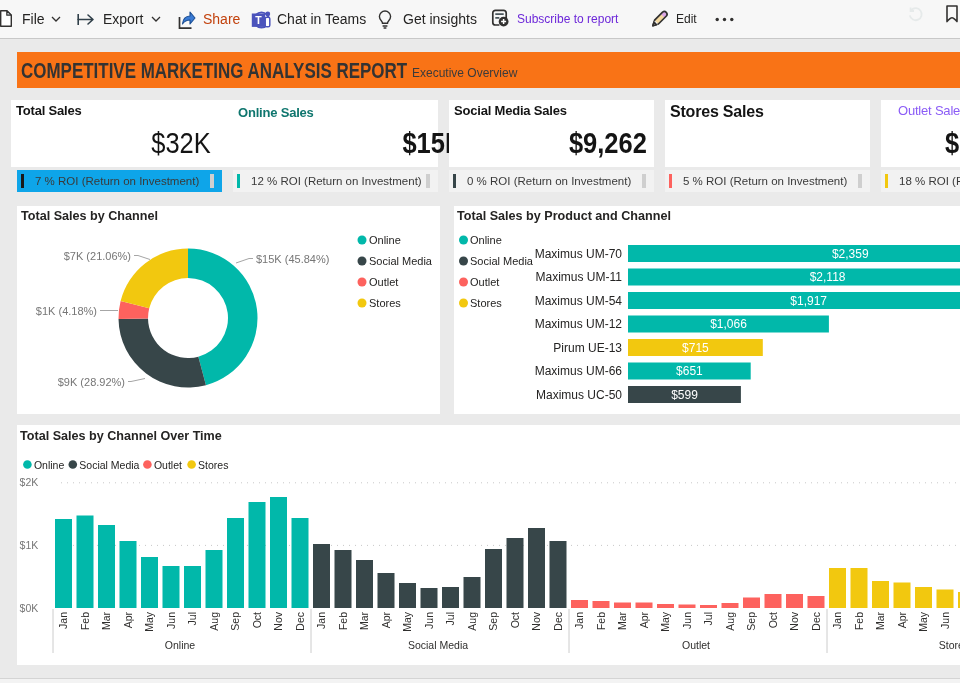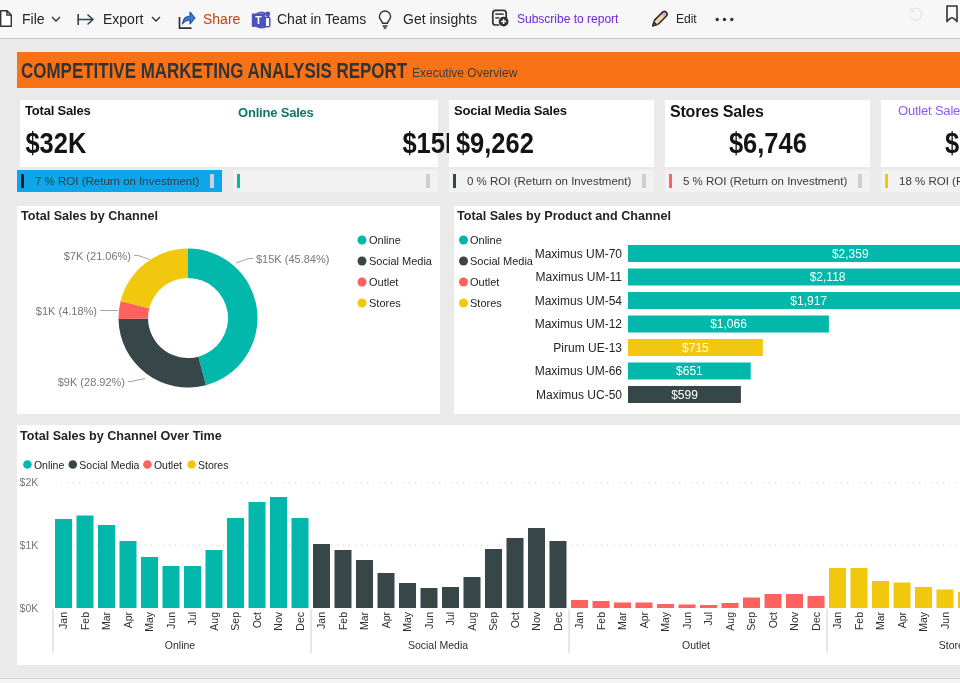--- a/index.html
+++ b/index.html
@@ -67,49 +67,49 @@
 <path d="M3.2,3.2 a6,6 0 1 1 -1.4,5.2" fill="none" stroke="#e6eaea" stroke-width="1.8"></path>
 <path d="M2.6,0.6 v3.4 h3.4" fill="none" stroke="#e6eaea" stroke-width="1.8"></path>
   </svg>
 <svg class="abs" style="left:946px;top:5px" width="12" height="18" viewBox="0 0 12 18">
 <path d="M1,1 h10 v15.6 c-2.2,-2.6 -3.6,-3.9 -5,-3.9 c-1.4,0 -2.8,1.3 -5,3.9 Z" fill="none" stroke="#323130" stroke-width="1.6" stroke-linejoin="round"></path>
   </svg>
 <div class="abs" style="left:17px;top:52px;width:943px;height:36px;background:#f97316">
 <span style="position:absolute;left:4px;top:5.5px;font-weight:bold;font-size:22.5px;color:#333;transform:scaleX(0.754);transform-origin:0 0;white-space:nowrap">COMPETITIVE MARKETING ANALYSIS REPORT</span>
 <span style="position:absolute;left:395px;top:14px;font-size:12px;color:#3b3b3b;white-space:nowrap">Executive Overview</span>
 </div>
-<div class="panel" style="left:20px;top:100px;width:234px;height:67px">
+<div class="panel" style="left:11px;top:100px;width:234px;height:67px">
 <div style="position:absolute;left:5px;top:3px;font-weight:bold;font-size:13px;color:#141414;letter-spacing:-0.2px;white-space:nowrap">Total Sales</div>
-<div style="position:absolute;left:0;top:26px;width:205px;text-align:left;font-weight:bold;font-size:30px;color:#141414"><span style="display:inline-block;transform:scaleX(0.85)">$32K</span></div>
+<div style="position:absolute;left:0;top:26px;width:205px;text-align:right;font-weight:normal;font-size:30px;color:#141414"><span style="display:inline-block;transform:scaleX(0.85)">$32K</span></div>
 </div>
 <div class="panel" style="left:17px;top:170px;width:205px;height:22px;background:#0ea5e9">
 <div style="position:absolute;left:4px;top:4px;width:3px;height:14px;background:#191919"></div>
 <div style="position:absolute;left:18px;top:0;height:22px;line-height:23px;font-size:11.5px;color:#3a3a3a;white-space:nowrap">7 % ROI (Return on Investment)</div>
 <div style="position:absolute;left:193px;top:4px;width:4px;height:14px;background:#cfcfcf"></div>
 </div>
 <div class="panel" style="left:233px;top:100px;width:205px;height:67px">
 <div style="position:absolute;left:5px;top:5px;font-weight:bold;font-size:13px;color:#0f766e;letter-spacing:-0.2px;white-space:nowrap">Online Sales</div>
 <div style="position:absolute;left:0;top:26px;width:236px;text-align:right;font-weight:bold;font-size:30px;color:#141414"><span style="display:inline-block;transform:scaleX(0.85)">$15K</span></div>
 </div>
 <div class="panel" style="left:233px;top:170px;width:205px;height:22px;background:#f2f2f2">
 <div style="position:absolute;left:4px;top:4px;width:3px;height:14px;background:#01B8AA"></div>
+<div style="position:absolute;left:18px;top:0;height:22px;line-height:23px;font-size:11.5px;color:#3a3a3a;white-space:nowrap">12 % ROI (Return on Investment)</div>
 <div style="position:absolute;left:193px;top:4px;width:4px;height:14px;background:#cfcfcf"></div>
 </div>
 <div class="panel" style="left:449px;top:100px;width:205px;height:67px">
 <div style="position:absolute;left:5px;top:3px;font-weight:bold;font-size:13px;color:#141414;letter-spacing:-0.2px;white-space:nowrap">Social Media Sales</div>
-<div style="position:absolute;left:0;top:26px;width:205px;text-align:left;font-weight:bold;font-size:30px;color:#141414"><span style="display:inline-block;transform:scaleX(0.85)">$9,262</span></div>
+<div style="position:absolute;left:0;top:26px;width:205px;text-align:right;font-weight:bold;font-size:30px;color:#141414"><span style="display:inline-block;transform:scaleX(0.85)">$9,262</span></div>
 </div>
 <div class="panel" style="left:449px;top:170px;width:205px;height:22px;background:#f2f2f2">
 <div style="position:absolute;left:4px;top:4px;width:3px;height:14px;background:#374649"></div>
 <div style="position:absolute;left:18px;top:0;height:22px;line-height:23px;font-size:11.5px;color:#3a3a3a;white-space:nowrap">0 % ROI (Return on Investment)</div>
 <div style="position:absolute;left:193px;top:4px;width:4px;height:14px;background:#cfcfcf"></div>
 </div>
 <div class="panel" style="left:665px;top:100px;width:205px;height:67px">
 <div style="position:absolute;left:5px;top:3px;font-weight:bold;font-size:16px;color:#141414;letter-spacing:-0.2px;white-space:nowrap">Stores Sales</div>
-<div style="position:absolute;left:0;top:26px;width:205px;text-align:center;font-weight:bold;font-size:30px;color:#141414"><span style="display:inline-block;transform:scaleX(0.85)">$6,746</span></div>
 </div>
 <div class="panel" style="left:665px;top:170px;width:205px;height:22px;background:#f2f2f2">
 <div style="position:absolute;left:4px;top:4px;width:3px;height:14px;background:#FD625E"></div>
 <div style="position:absolute;left:18px;top:0;height:22px;line-height:23px;font-size:11.5px;color:#3a3a3a;white-space:nowrap">5 % ROI (Return on Investment)</div>
 <div style="position:absolute;left:193px;top:4px;width:4px;height:14px;background:#cfcfcf"></div>
 </div>
 <div class="panel" style="left:881px;top:100px;width:205px;height:67px">
 <div style="position:absolute;left:17px;top:3px;font-weight:normal;font-size:13px;color:#8b5cf6;letter-spacing:-0.2px;white-space:nowrap">Outlet Sales</div>
 <div style="position:absolute;left:0;top:26px;width:205px;text-align:center;font-weight:bold;font-size:30px;color:#141414"><span style="display:inline-block;transform:scaleX(0.85)">$1,346</span></div>
 </div>

